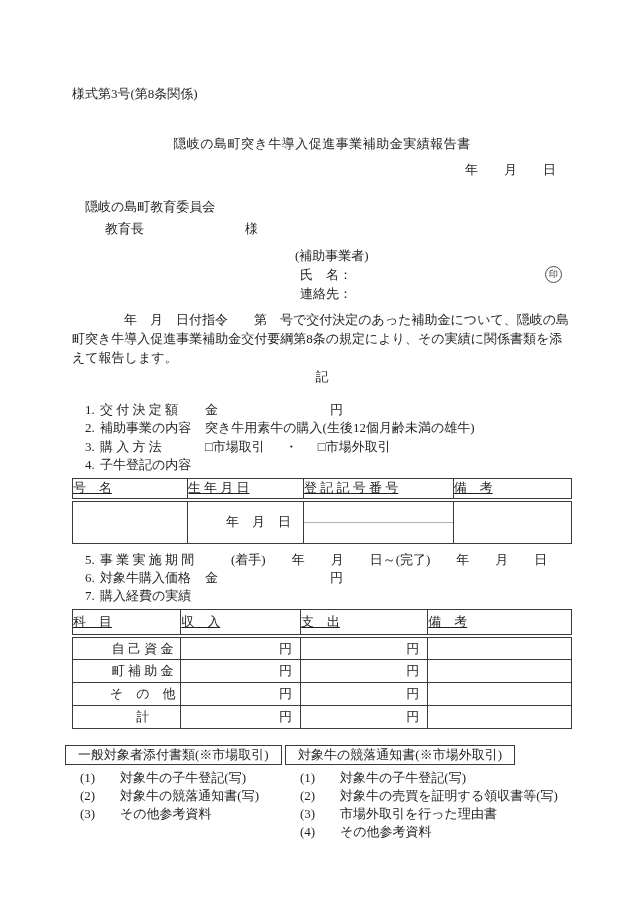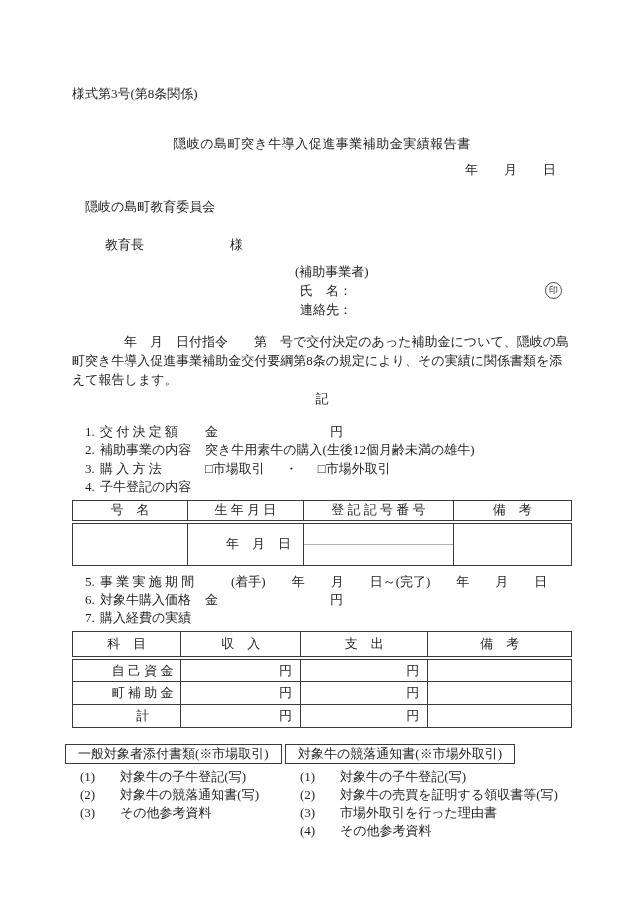--- a/index.html
+++ b/index.html
@@ -11,45 +11,45 @@
     overflow: hidden;
   }
   .page { padding: 86px 58px 0 72px; }
 
   .form-number { line-height: 16px; }
   .doc-title { text-align: center; margin-top: 33px; line-height: 17px; letter-spacing: 0.5px; }
   .date-line { text-align: right; padding-right: 16px; margin-top: 10px; line-height: 16px; white-space: pre; }
 
   .recipient { margin-top: 21px; }
   .recipient-org { margin-left: 13px; line-height: 16px; }
-  .position-line { margin-left: 33px; margin-top: 22px; display: flex; line-height: 16px; }
+  .position-line { margin-left: 33px; margin-top: 6px; display: flex; line-height: 16px; gap: 15px; }
   .position-name { width: 125px; }
 
   .applicant { margin-left: 228px; margin-top: 9px; width: 262px; line-height: 19px; }
   .applicant-heading { margin-left: -5px; }
   .name-line { display: flex; justify-content: space-between; align-items: center; }
   .seal {
     width: 17px; height: 17px; border: 1px solid #4a4a4a; border-radius: 50%;
     font-size: 9px; line-height: 15px; text-align: center; flex: 0 0 auto;
   }
 
-  .body-paragraph { margin-top: 13px; line-height: 19px; text-indent: 52px; }
+  .body-paragraph { margin-top: 7px; line-height: 19px; text-indent: 52px; }
   .section-mark { text-align: center; line-height: 19px; }
 
   .items { margin-top: 15px; }
   .item { display: flex; padding-left: 13px; line-height: 18.4px; }
   .item-no { width: 15px; flex: 0 0 auto; }
   .item-label { width: 105px; flex: 0 0 auto; white-space: pre; }
   .item-content { white-space: pre; }
   .amount-prefix { display: inline-block; width: 125px; }
   .cb-sep { display: inline-block; margin: 0 20px; }
 
   table { width: 100%; border-collapse: collapse; table-layout: fixed; }
   th, td { border: 1px solid #3a3a3a; font-weight: normal; white-space: pre; overflow: hidden; }
-  th { text-align: center; }
+  th { text-align: left; text-decoration: underline; }
   .tbl1 { margin-top: 3px; }
   .tbl1 th { height: 22px; border-bottom: 4px double #3a3a3a; }
   .tbl1 td { height: 43px; }
   .tbl1 .c1 { width: 23%; } .tbl1 .c2 { width: 23.3%; border-radius: 8px; } .tbl1 .c3 { width: 30%; } .tbl1 .c4 { width: 23.7%; }
   .cell-birthdate { text-align: right; padding-right: 12px; vertical-align: middle; }
   .cell-registry { position: relative; }
   .mid-line { position: absolute; left: 0; right: 0; top: 50%; border-top: 1px solid #b0b0b0; }
 
   .items-2 { margin-top: 7px; }
   .tbl2 { margin-top: 3px; }
@@ -178,20 +178,26 @@
       <td class="c3 cell-yen">円</td>
       <td class="c4"></td>
     </tr>
     <tr>
       <td class="c1 cell-category">町 補 助 金</td>
       <td class="c2 cell-yen">円</td>
       <td class="c3 cell-yen">円</td>
       <td class="c4"></td>
     </tr>
     <tr>
+      <td class="c1 cell-category">そ　の　他</td>
+      <td class="c2 cell-yen">円</td>
+      <td class="c3 cell-yen">円</td>
+      <td class="c4"></td>
+    </tr>
+    <tr>
       <td class="c1 cell-category">計</td>
       <td class="c2 cell-yen">円</td>
       <td class="c3 cell-yen">円</td>
       <td class="c4"></td>
     </tr>
   </tbody>
     </table>
 
   <div class="attachments">
 

